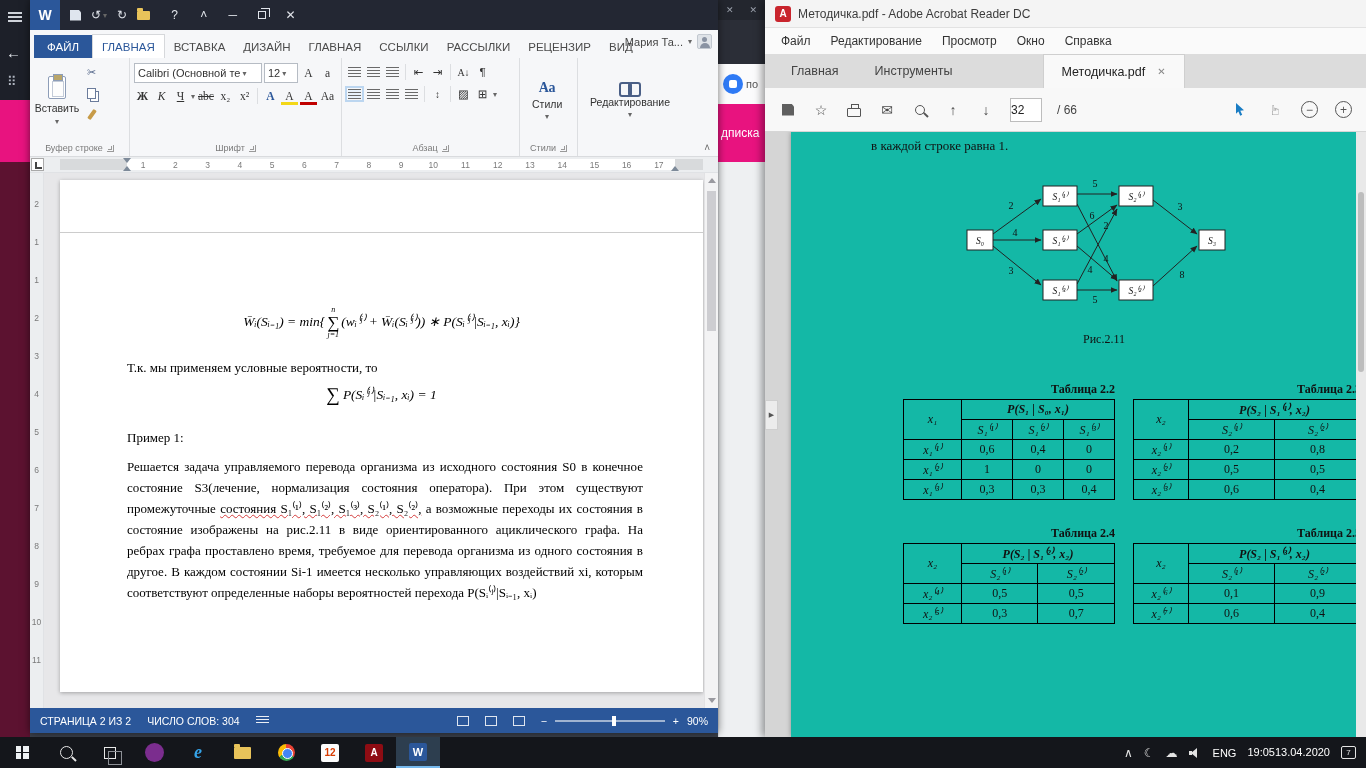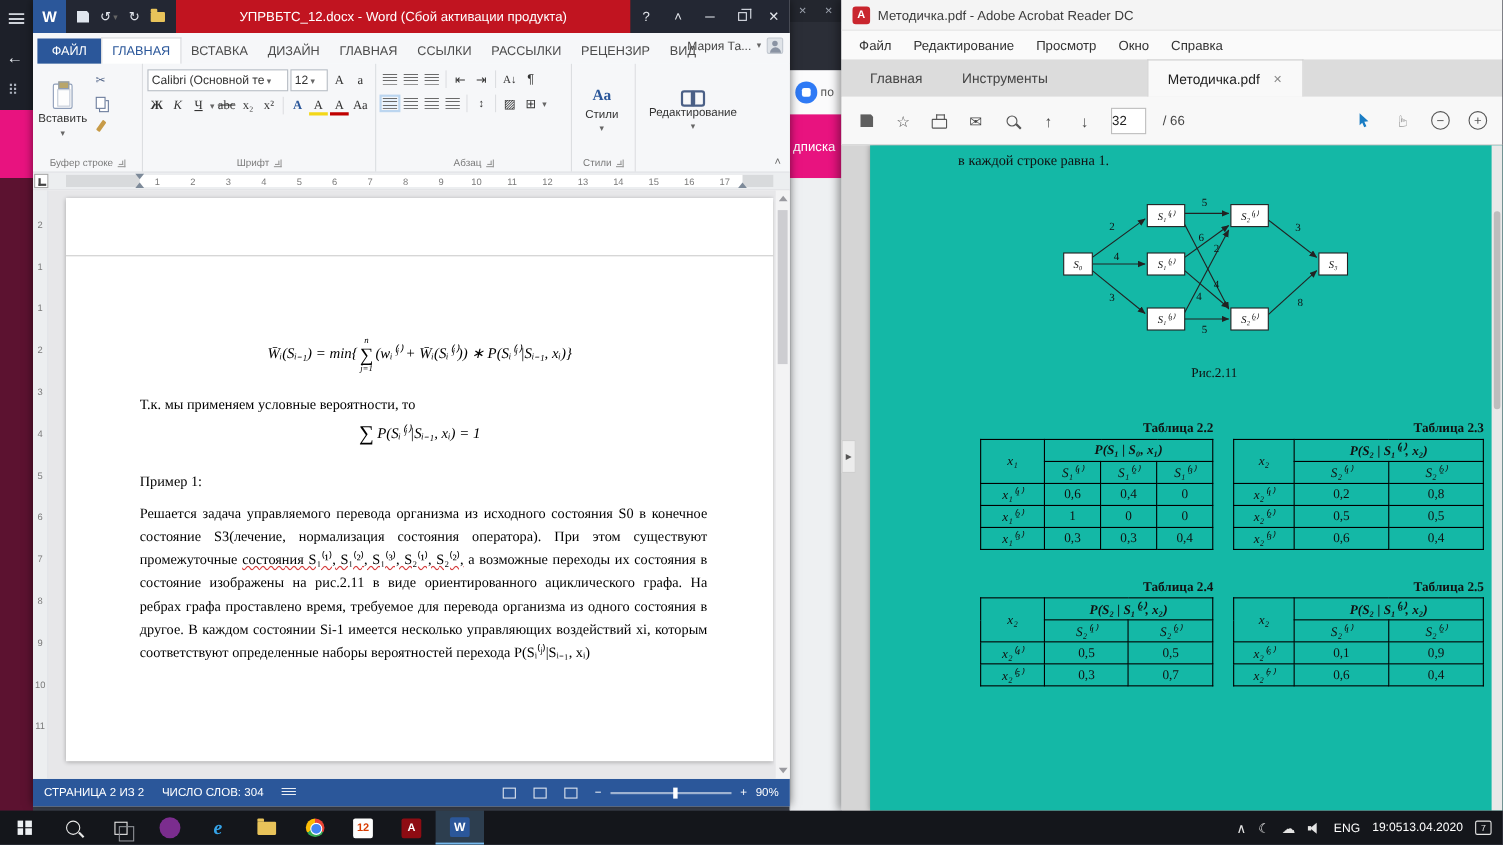--- a/index.html
+++ b/index.html
@@ -164,21 +164,21 @@
   .a-page { position:absolute; left:26px; top:0; width:668px; height:100%; background:#14b8a6; box-shadow:0 0 5px rgba(0,0,0,.35); }
   .a-expand { position:absolute; left:0; top:268px; width:13px; height:30px; background:#ececec; border:1px solid #cfcfcf;
     display:grid; place-items:center; font-size:7px; color:#555; }
   .a-scroll { position:absolute; right:0; top:0; width:10px; height:100%; background:#e9e9e9; }
   .a-sthumb { position:absolute; top:60px; left:2px; right:2px; height:180px; background:#bdbdbd; border-radius:4px; }
 
   .toprow { position:absolute; top:6px; left:80px; font:13px "Liberation Serif",serif; color:#111; }
   .graphbox { position:absolute; left:168px; top:36px; width:290px; }
   .graphbox svg { display:block; }
   .gcap { text-align:center; font:12px "Liberation Serif",serif; margin-top:4px; color:#111; }
-  .tblwrap { position:absolute; }
+  .tblwrap { position:absolute;margin-left:12px; }
   .t22 { left:100px; top:250px; width:212px; } .t23 { left:330px; top:250px; width:228px; }
   .t24 { left:100px; top:394px; width:212px; } .t25 { left:330px; top:394px; width:228px; }
   .cap { font:bold 12px "Liberation Serif",serif; text-align:right; margin-bottom:2px; color:#111; }
   table.pt { width:100%; border-collapse:collapse; font:12px "Liberation Serif",serif; color:#111; }
   table.pt td { border:1px solid #000; text-align:center; height:20px; padding:0 2px; }
   td.hd { font-weight:bold; font-style:italic; } td.ch { font-style:italic; } td.rv,td.rl { font-style:italic; }
   .bottompara { position:absolute; left:34px; top:506px; width:524px; font:13px/22px "Liberation Serif",serif;
     text-align:justify; text-indent:36px; color:#111; }
 
   
@@ -256,21 +256,20 @@
             <span>↺</span>
             <span class="caret">▾</span>
           </span>
         <span class="g">
             <span>↻</span>
           </span>
         <span class="g">
             <span class="ico-folder"></span>
           </span>
       </span>
-      <div class="w-red">УПРВБТС_12.docx -  Word (Сбой активации продукта)</div>
       <div class="w-ctrl">
         <span class="cbtn">?</span>
         <span class="cbtn">˄</span>
         <span class="cbtn">─</span>
         <span class="cbtn">
             <span class="ico-restore"></span>
           </span>
         <span class="cbtn">✕</span>
       </div>
     </div>

